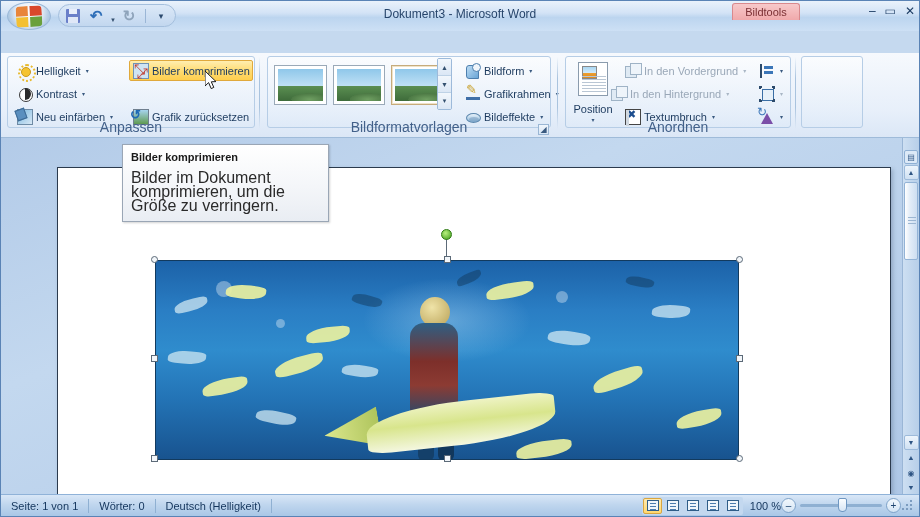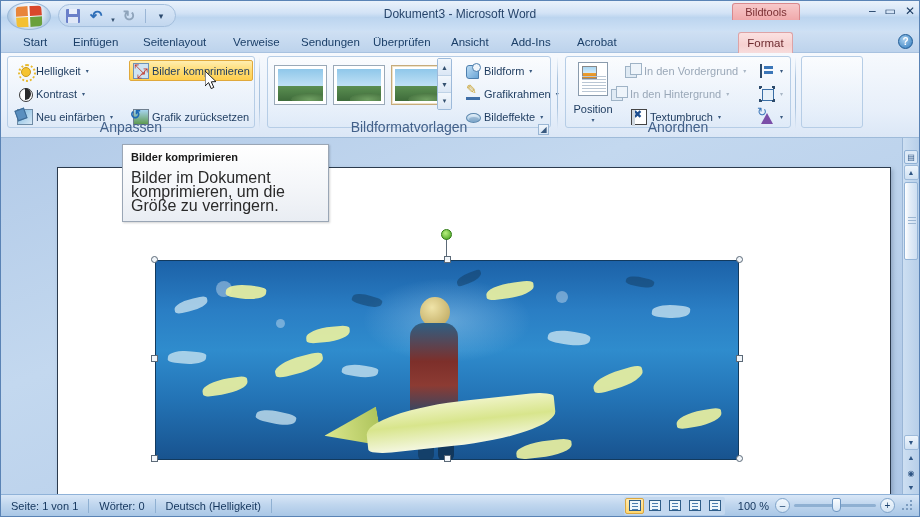--- a/index.html
+++ b/index.html
@@ -324,21 +324,21 @@
 
   
   .statusbar {
     position:absolute; left:0; bottom:0; width:918px; height:22px;
     background: linear-gradient(to bottom, #d9e7f7 0%, #c0d6ee 45%, #a9c7e6 100%);
     border-top:1px solid #8fb2d8;
     display:flex; align-items:center; font-size:11px; color:#14355c;
   }
   .sb-item { padding: 0 10px; height:16px; line-height:16px; display:flex; align-items:center; }
   .sb-sep { width:1px; height:14px; background:#8fb0d2; }
-  .sb-right { margin-left:auto; display:flex; align-items:center; gap:6px; padding-right:6px; }
+  .sb-right { margin-left:auto; display:flex; align-items:center; padding-right:6px; }
   .view-btns { display:flex; gap:1px; background:#c3d8ef; padding:1px; border-radius:2px; }
   .view-btn { width:19px; height:16px; display:flex; align-items:center; justify-content:center;
      border:1px solid transparent; border-radius:2px; font-size:10px; color:#1e4470; }
   .view-btn.active { background: linear-gradient(to bottom,#ffeab0,#ffd86f); border:1px solid #d9a640; }
   .vb-glyph { width:12px; height:11px; border:1px solid #2f5d88; background:#eef5fb; position:relative; }
   .vb-glyph:after { content:""; position:absolute; left:2px; top:2px; right:2px; height:1px;
      background:#4a7cae; box-shadow:0 3px 0 #4a7cae, 0 6px 0 #4a7cae; }
   .zoom-pct { font-size:11px; color:#14355c; min-width:38px; text-align:right; }
   .zoom-ctrl { display:flex; align-items:center; gap:0; }
   .zoom-btn { width:15px; height:15px; border-radius:50%; border:1px solid #7fa3c9;
@@ -397,33 +397,20 @@
     <div class="window-title">Dokument3 - Microsoft Word</div>
     <div class="ctx-tab-label">Bildtools</div>
 
     <div class="win-btns">
       <span class="win-btn">–</span>
       <span class="win-btn">▭</span>
       <span class="win-btn">✕</span>
     </div>
   </div>
 
-  <div class="tabstrip">
-    <div class="tab" style="left:12px">Start</div>
-    <div class="tab" style="left:62px">Einfügen</div>
-    <div class="tab" style="left:132px">Seitenlayout</div>
-    <div class="tab" style="left:222px">Verweise</div>
-    <div class="tab" style="left:290px">Sendungen</div>
-    <div class="tab" style="left:362px">Überprüfen</div>
-    <div class="tab" style="left:440px">Ansicht</div>
-    <div class="tab" style="left:500px">Add-Ins</div>
-    <div class="tab" style="left:566px">Acrobat</div>
-    <div class="tab active" style="left:737px;width:55px;text-align:center;padding:0">Format</div>
-    <div class="help-icon">?</div>
-  </div>
 
   <div class="ribbon">
 
     <div class="rgroup" style="left:4px; width:252px">
       <div class="grp-highlight"></div>
       <div class="ribbon-item" style="left:8px; top:6px; width:100px">
         <span class="ic ic-brightness"></span>
         <span>Helligkeit</span>
         <span class="dd-caret">▾</span>
       </div>
@@ -501,21 +488,21 @@
       <div class="ribbon-item disabled" style="left:58px; top:6px; width:130px">
         <span class="ic ic-front"></span>
         <span>In den Vordergrund</span>
         <span class="dd-caret disabled">▾</span>
       </div>
       <div class="ribbon-item disabled" style="left:44px; top:29px; width:130px">
         <span class="ic ic-back"></span>
         <span>In den Hintergrund</span>
         <span class="dd-caret disabled">▾</span>
       </div>
-      <div class="ribbon-item" style="left:64px; top:52px; width:100px">
+      <div class="ribbon-item" style="left:58px; top:52px; width:100px">
         <span class="ic ic-wrap"></span>
         <span>Textumbruch</span>
         <span class="dd-caret">▾</span>
       </div>
 
       <div class="ribbon-item" style="left:192px; top:6px; width:34px">
         <span class="ic ic-align"></span>
         <span class="dd-caret">▾</span>
       </div>
       <div class="ribbon-item disabled" style="left:192px; top:29px; width:34px">

